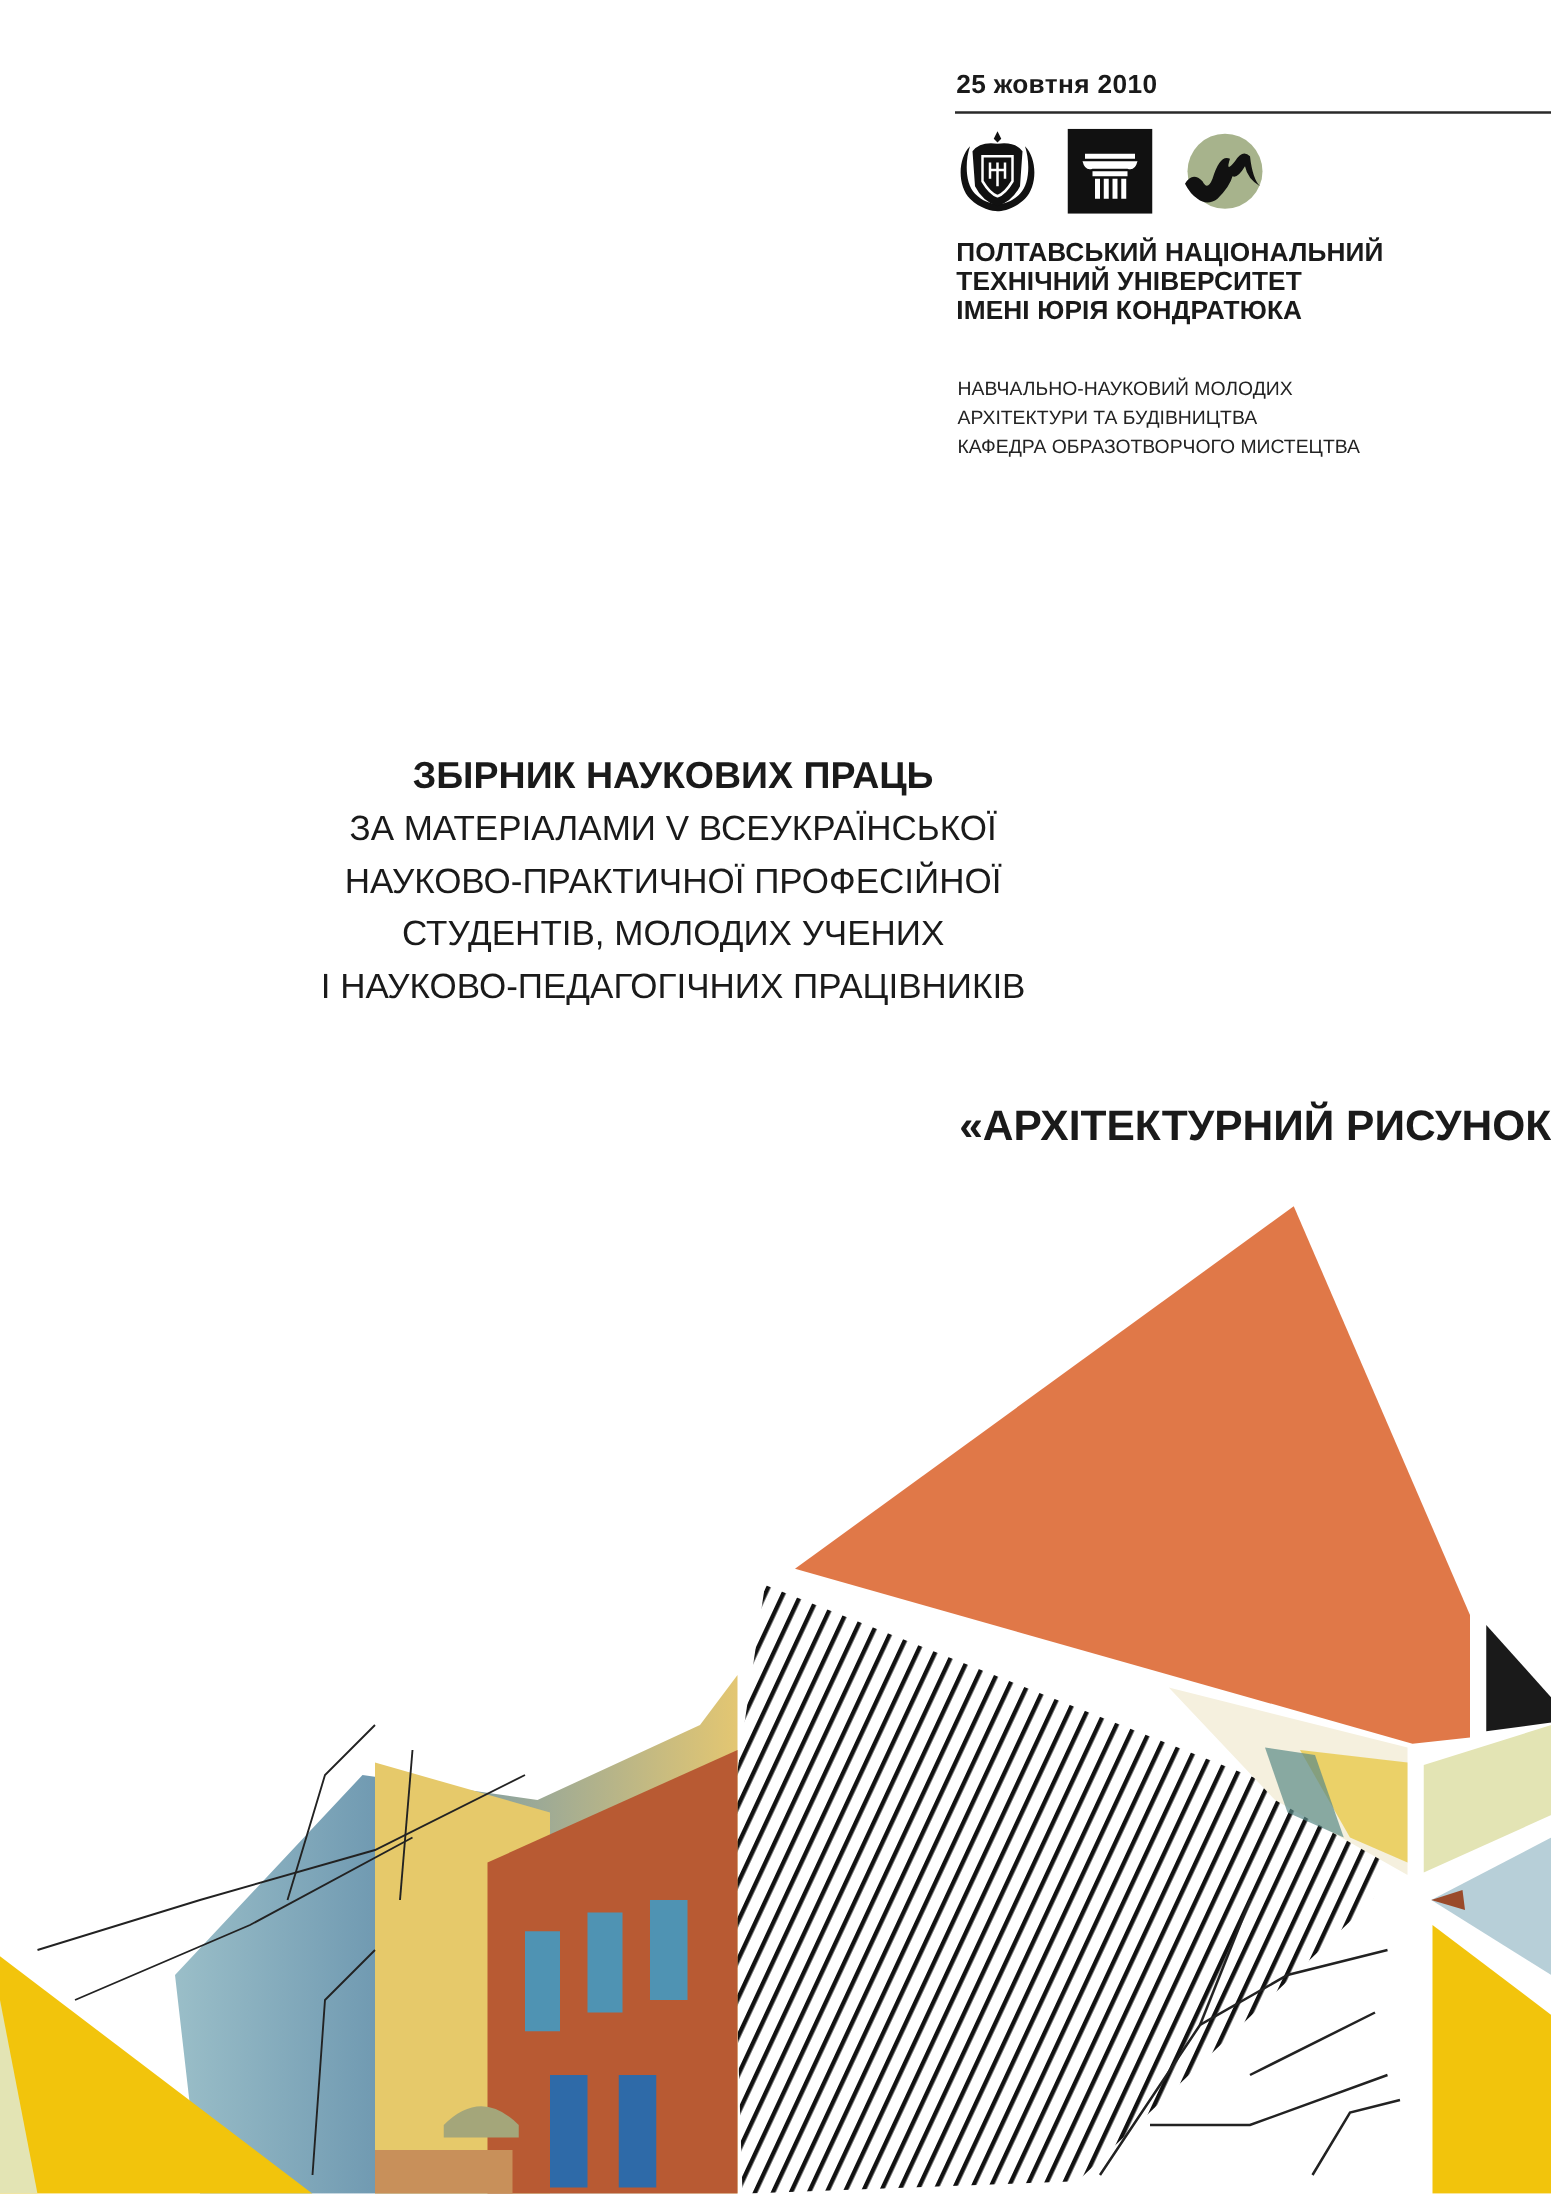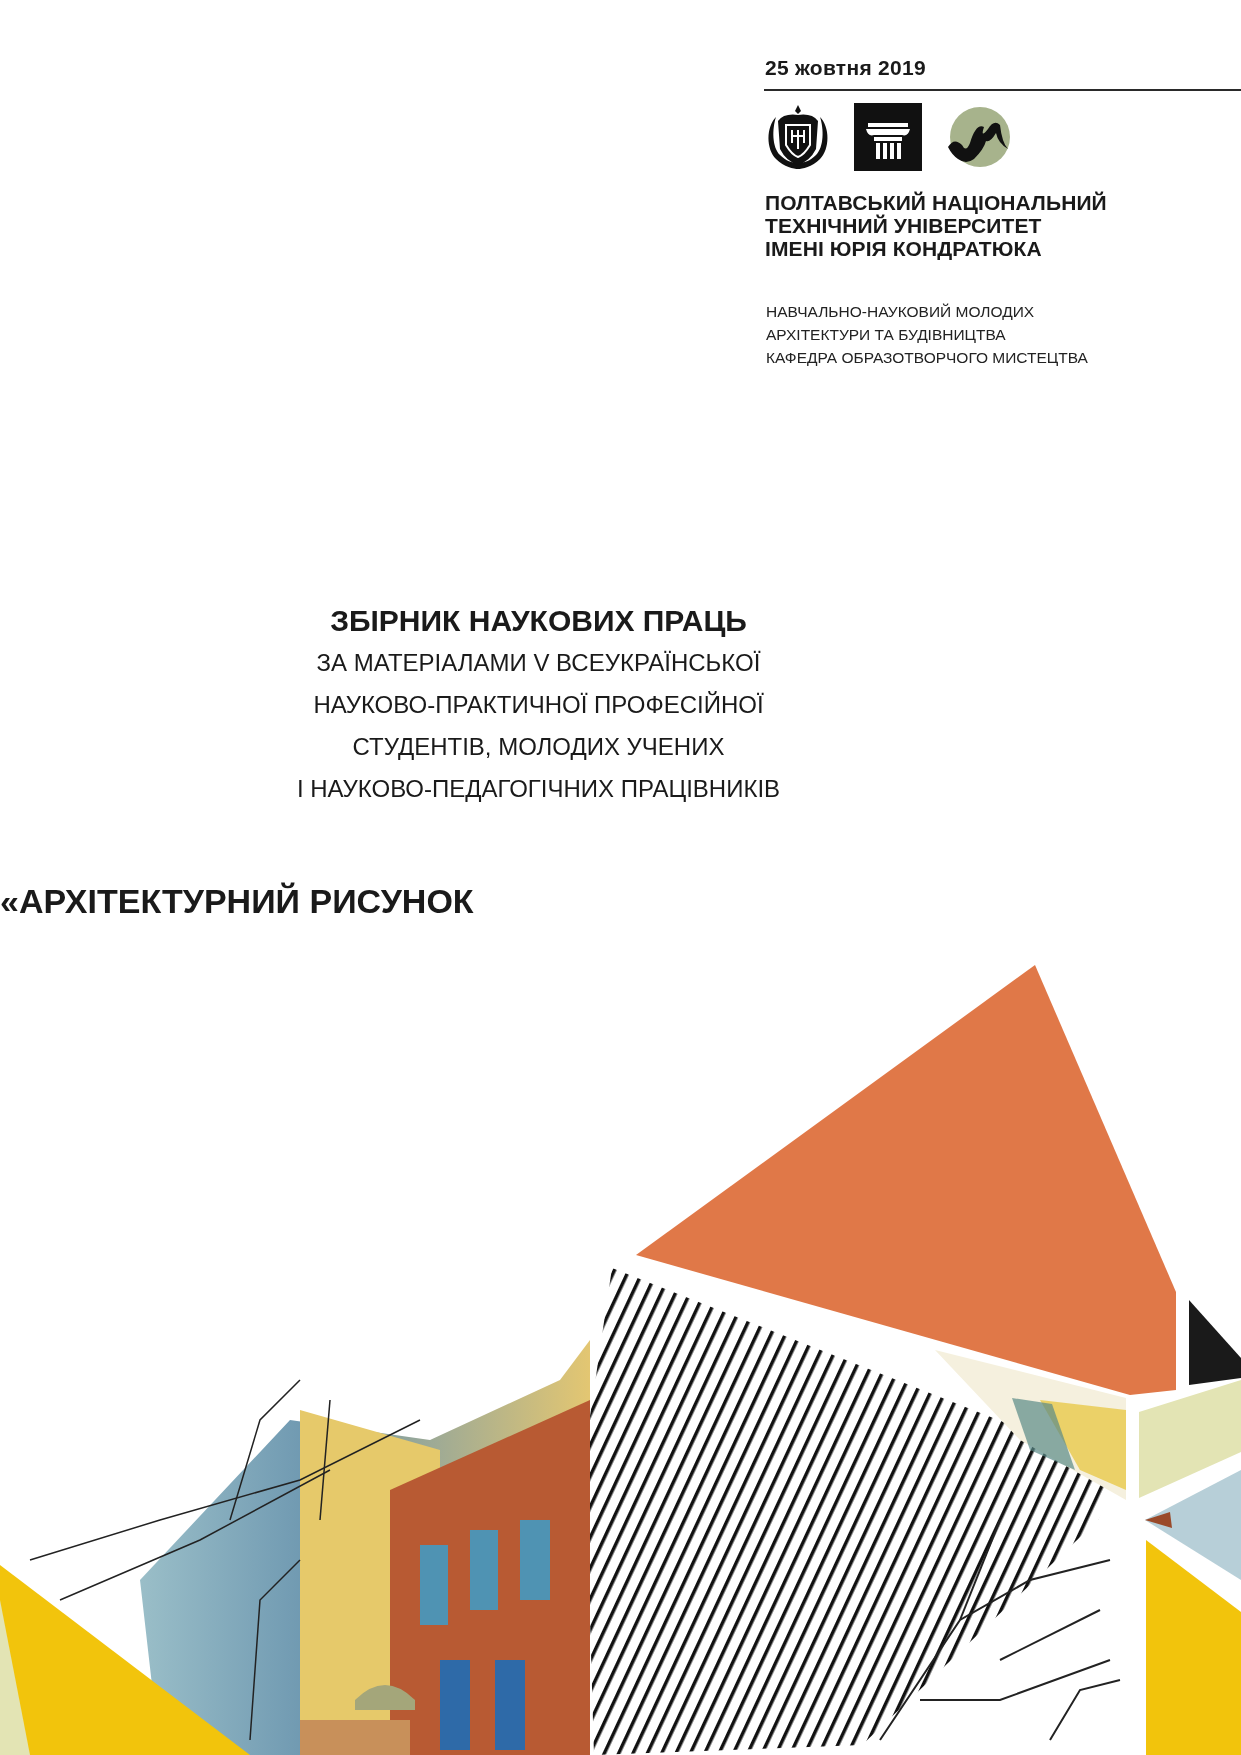--- a/index.html
+++ b/index.html
@@ -6,28 +6,28 @@
   body { width: 1241px; height: 1755px; position: relative; overflow: hidden; font-family: "Liberation Sans", "DejaVu Sans", sans-serif; color: #1a1a1a; }
   .date { position: absolute; left: 765px; top: 56px; font-size: 21px; font-weight: bold; letter-spacing: 0.3px; }
   .rule { position: absolute; left: 764px; top: 89px; width: 477px; height: 2px; background: #2a2a2a; }
   .logos { position: absolute; left: 764px; top: 103px; height: 68px; display: flex; gap: 22px; align-items: center; }
   .logo { width: 68px; height: 68px; display: block; }
   .uni { position: absolute; left: 765px; top: 191px; font-size: 21px; font-weight: bold; line-height: 23px; letter-spacing: 0.1px; }
   .uni div, .inst div { white-space: nowrap; }
   .inst { position: absolute; left: 766px; top: 300px; font-size: 15.5px; line-height: 23px; color: #222; }
   .title-block { position: absolute; left: 0; width: 1077px; top: 600px; text-align: center; }
   .title-block .l1 { font-size: 30px; font-weight: bold; line-height: 42px; }
-  .title-block .ln { font-size: 24px; line-height: 42px; }
-  .conf { position: absolute; left: 0; width: 1241px; top: 878px; text-align: left; font-size: 34px; font-weight: bold; line-height: 46px; }
+  .title-block .ln { font-size: 28px; line-height: 42px; }
+  .conf { position: absolute; left: 0; width: 1241px; top: 878px; text-align: right; font-size: 34px; font-weight: bold; line-height: 46px; }
   .art { position: absolute; left: 0; top: 0; width: 1241px; height: 1755px; pointer-events: none; }
 </style>
 </head>
 <body>
 
-<div class="date">25 жовтня 2019</div>
+<div class="date">25 жовтня 2010</div>
 <div class="rule"></div>
 
 <div class="logos">
   <svg class="logo" viewBox="0 0 68 68">
     <path d="M34 2 l3 6 -3 3 -3 -3z" fill="#111"></path>
     <path d="M12 14 C2 24 2 46 12 56 C20 64 30 66 34 66 C38 66 48 64 56 56 C66 46 66 24 56 14 C60 26 60 44 52 52 C46 58 40 60 34 60 C28 60 22 58 16 52 C8 44 8 26 12 14z" fill="#111"></path>
     <path d="M14 18 Q20 10 34 12 Q48 10 54 18 L52 46 Q46 58 34 62 Q22 58 16 46z" fill="#111"></path>
     <path d="M22 22 H46 V42 Q40 52 34 54 Q28 52 22 42z" fill="none" stroke="#fff" stroke-width="2"></path>
     <path d="M28 27 V40 M34 27 V46 M40 27 V40 M28 33 H40" stroke="#fff" stroke-width="2"></path>
   </svg>

